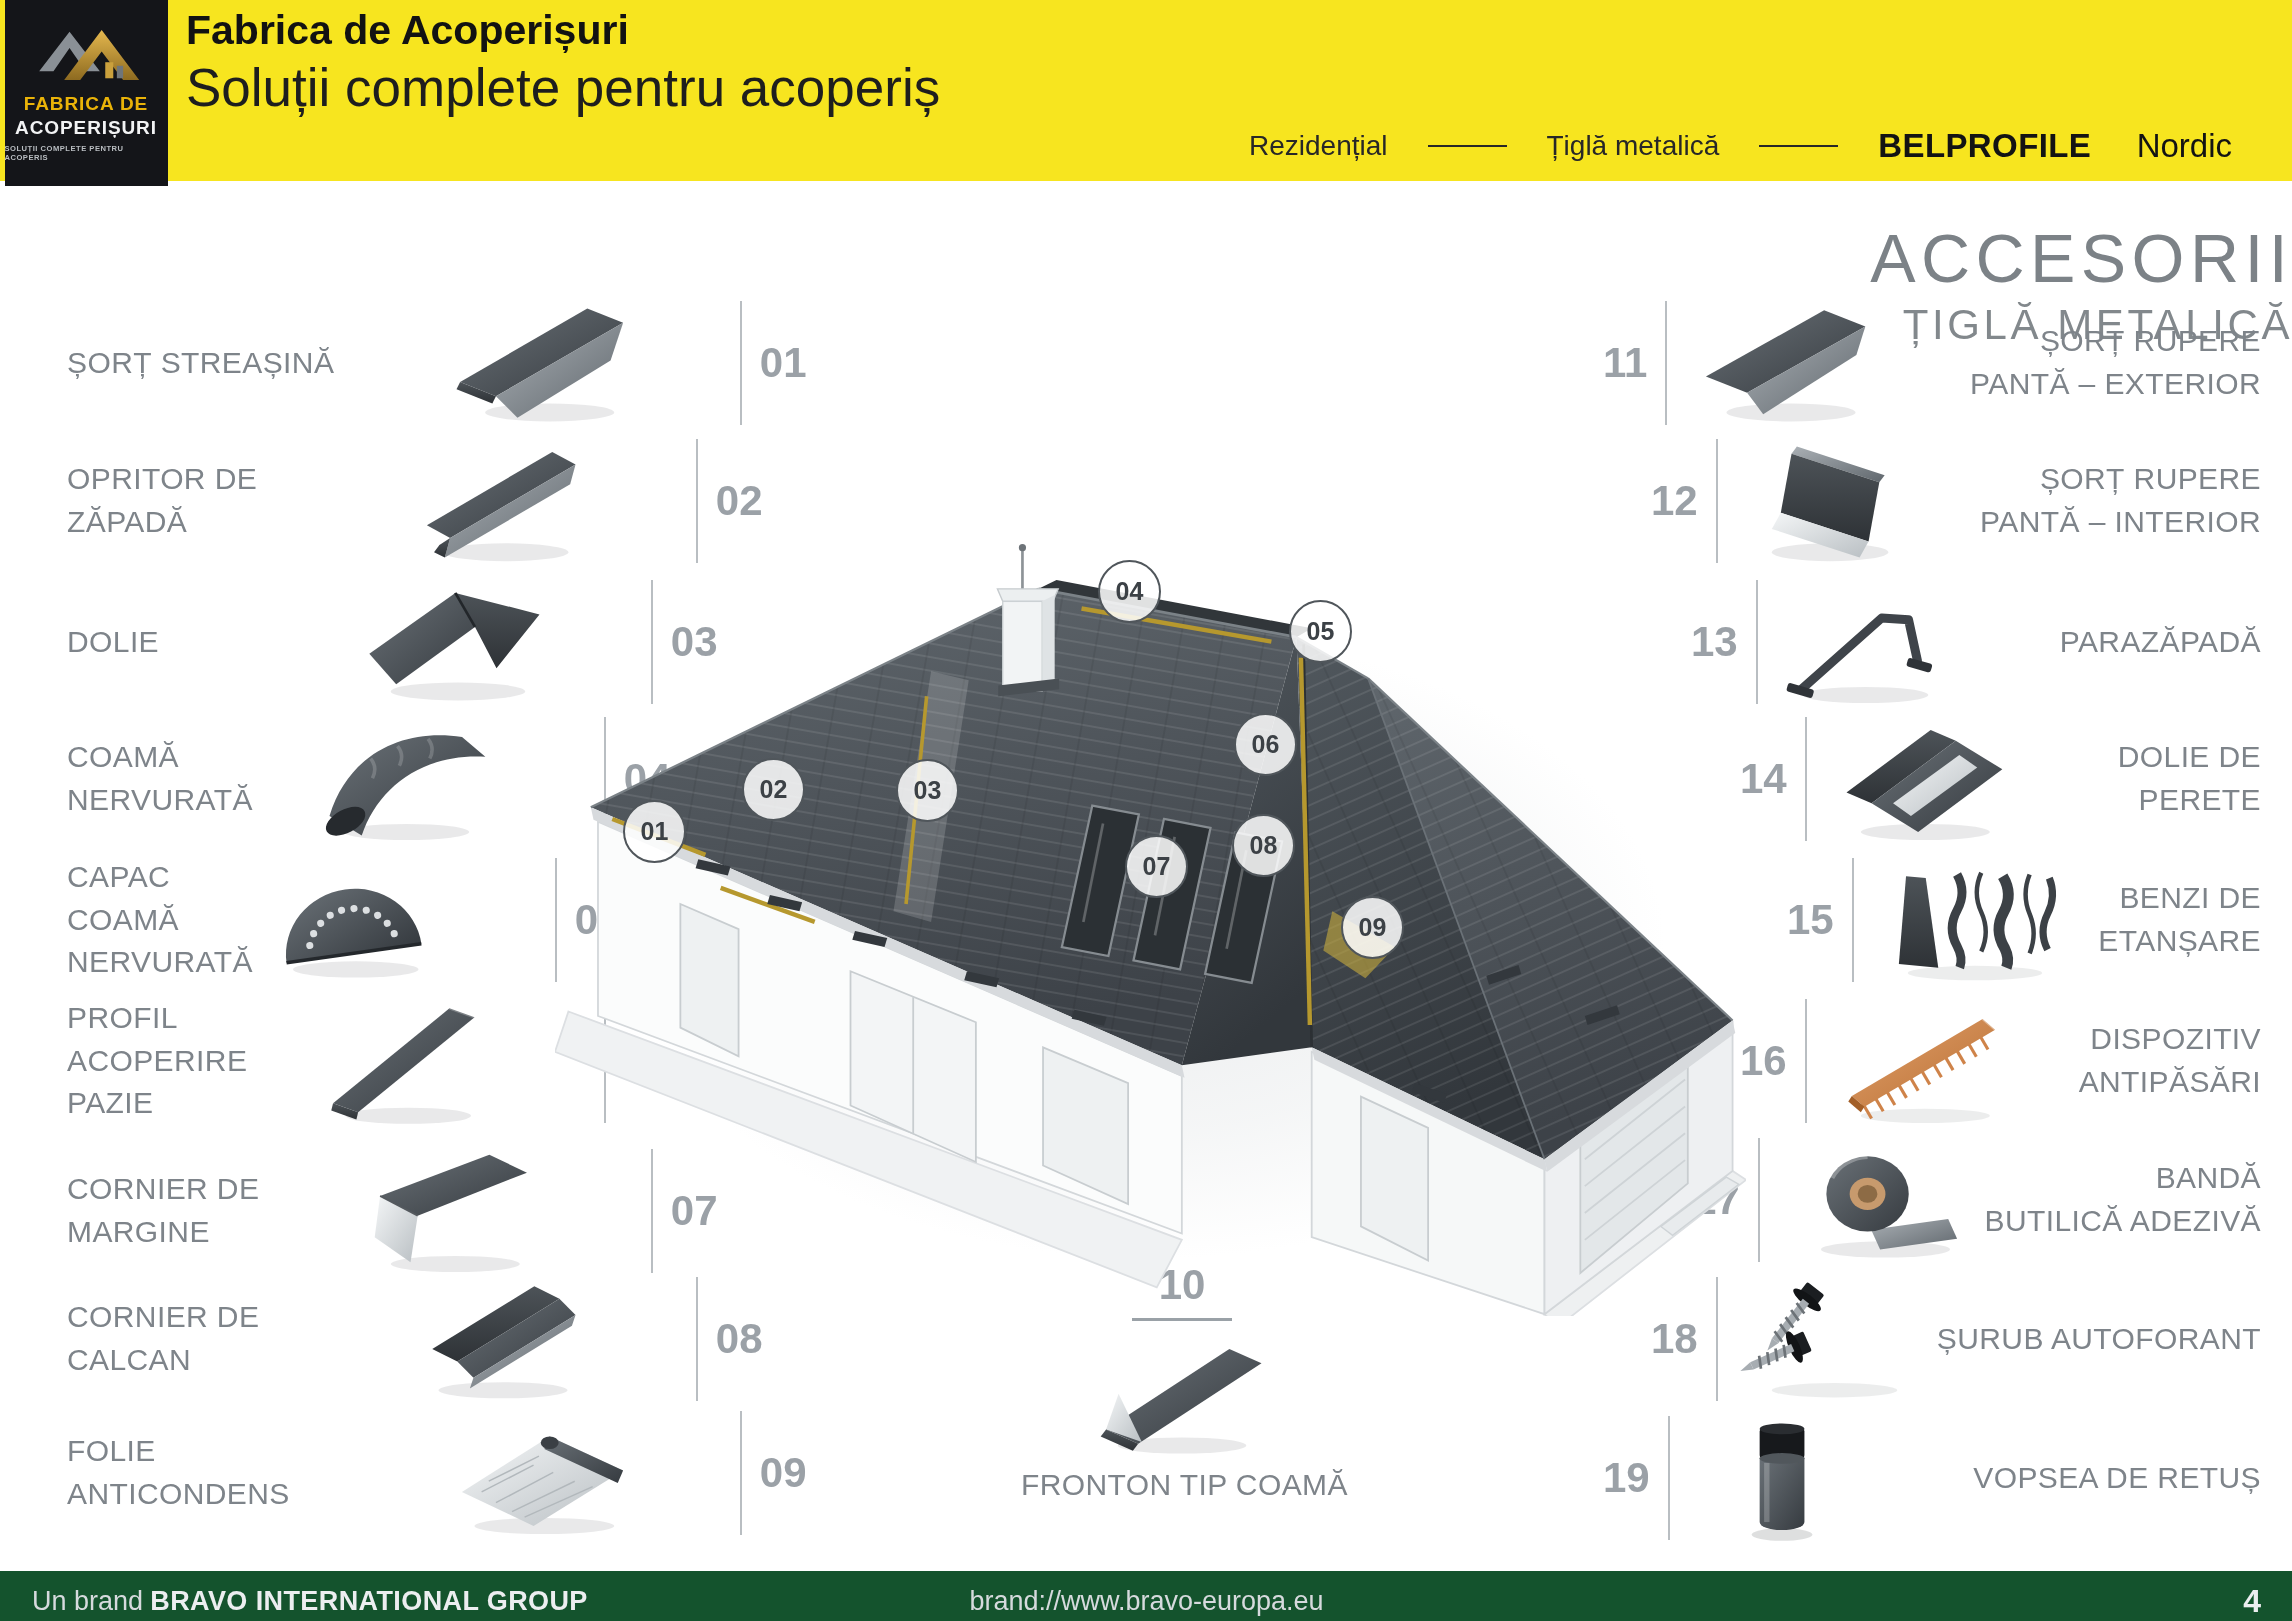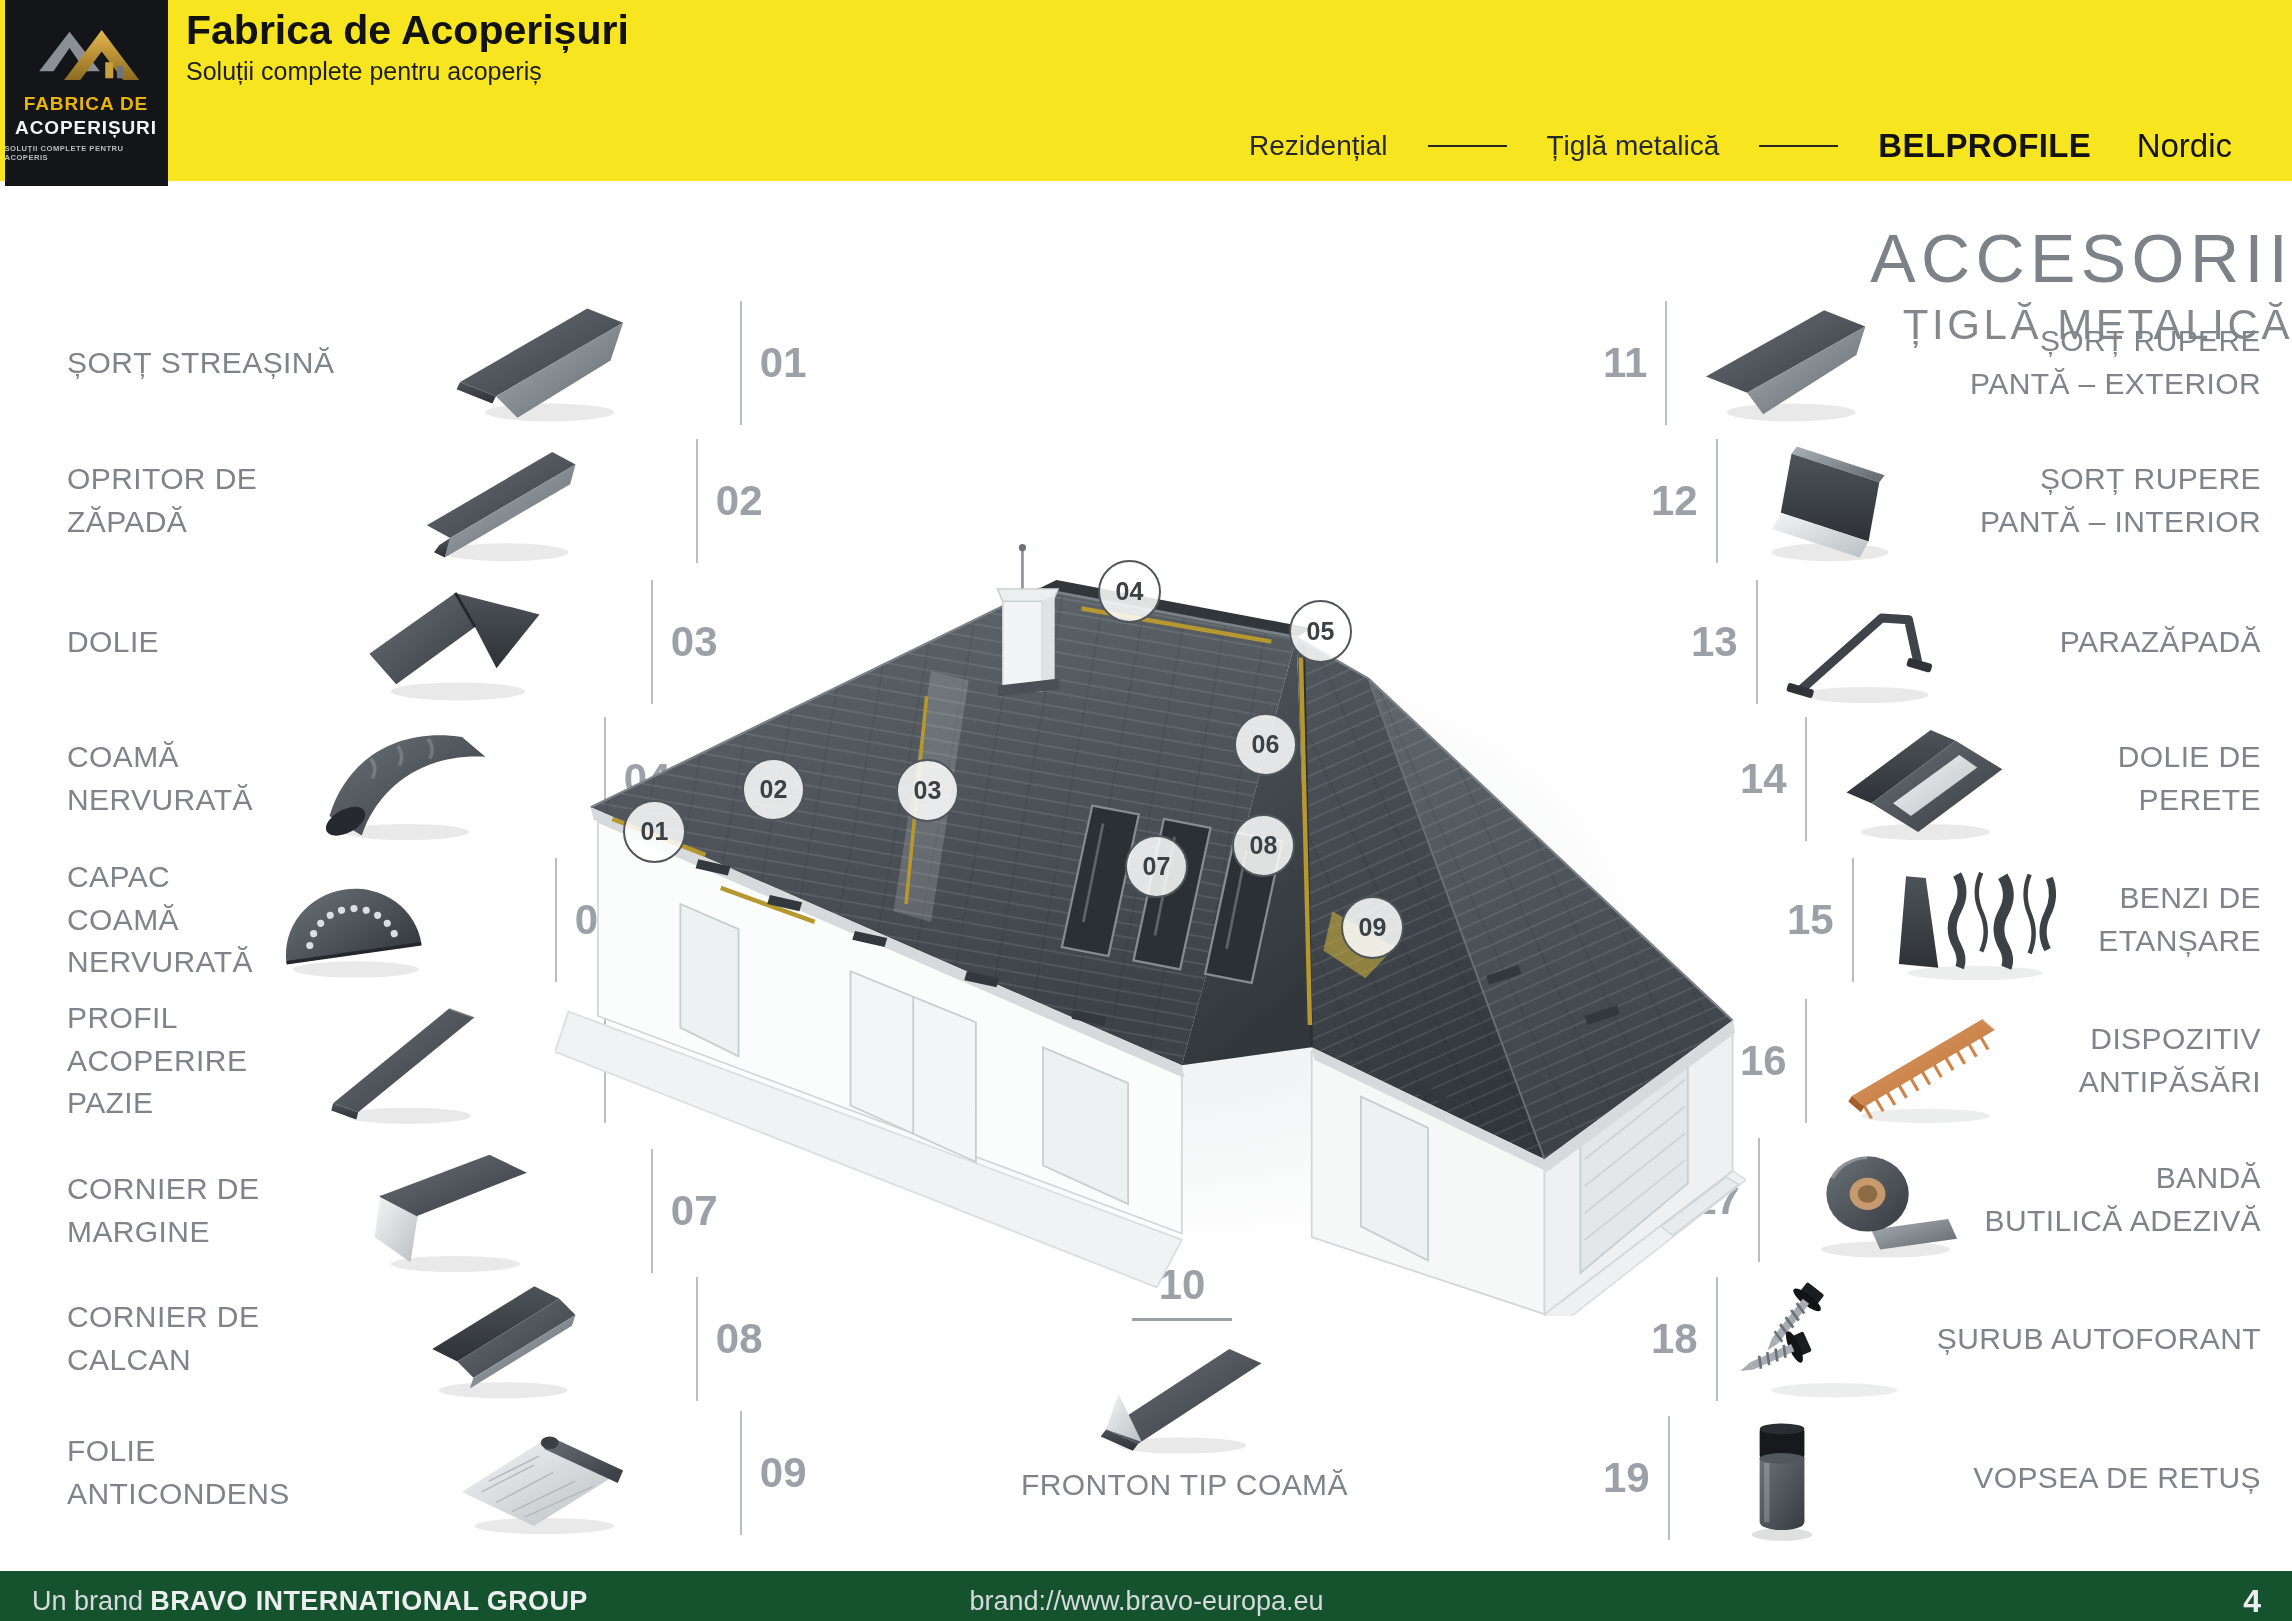--- a/index.html
+++ b/index.html
@@ -7,21 +7,21 @@
        font-family:"Liberation Sans",sans-serif;-webkit-font-smoothing:antialiased}
   
   .header{position:absolute;left:0;top:0;width:2293px;height:181px;background:#F7E51F}
   .logo-box{position:absolute;left:4.5px;top:0;width:163px;height:186px;background:#141519;z-index:3;
             display:flex;flex-direction:column;align-items:center}
   .logo-icon{margin-top:14.3px}
   .logo-line1{color:#eab308;font-weight:bold;font-size:19px;letter-spacing:0.9px;margin-top:3.6px}
   .logo-line2{color:#f2f3f4;font-weight:bold;font-size:19px;letter-spacing:0.9px;margin-top:1.8px}
   .logo-tag{color:#b9bdc1;font-size:7.6px;letter-spacing:0.5px;margin-top:5.4px;font-weight:bold}
   .header-title{position:absolute;left:186px;top:7.2px;font-size:41px;font-weight:bold;color:#121212;z-index:2}
-  .header-sub{position:absolute;left:186px;top:57px;font-size:25px;font-weight:400;color:#1e1e1e;z-index:2}
+  .header-sub{position:absolute;left:186px;top:57px;font-size:53px;font-weight:400;color:#1e1e1e;z-index:2}
   .crumbs{position:absolute;right:61px;top:127px;display:flex;align-items:center;gap:40px;z-index:2}
   .crumb{font-size:28px;color:#272727}
   .crumb-dash{width:79px;height:2.7px;background:#272727}
   .crumb-brand{font-size:33px;font-weight:bold;color:#131313;letter-spacing:0.4px}
   .crumb-model{font-size:33px;color:#131313;margin-left:5.4px}
   
   .page-title-wrap{position:absolute;left:0;top:219px;width:2293px;text-align:right}
   .page-title{font-size:68px;color:#7c8287;letter-spacing:5.4px;font-weight:400}
   .page-subtitle{font-size:42px;color:#82888c;letter-spacing:3.6px;font-weight:400;margin-top:3.6px}
   

